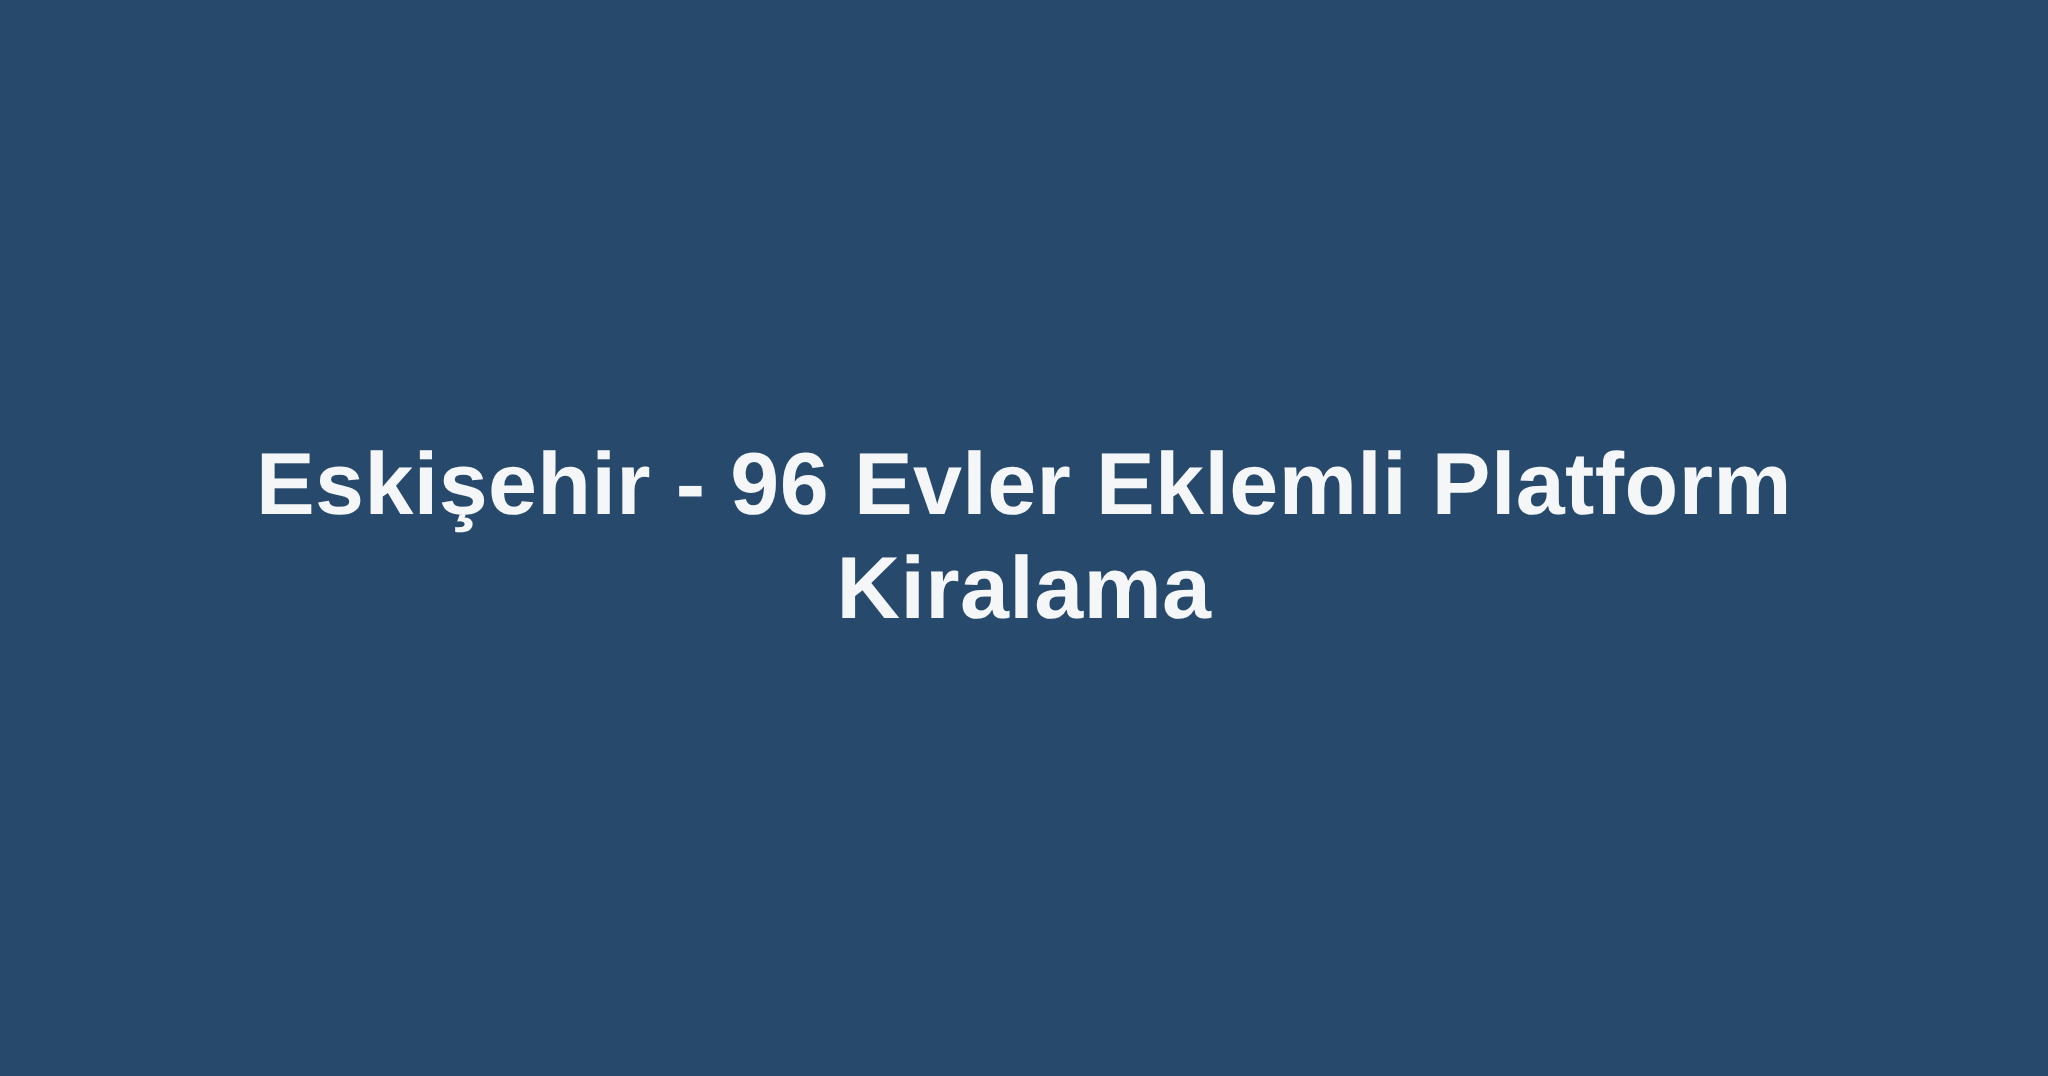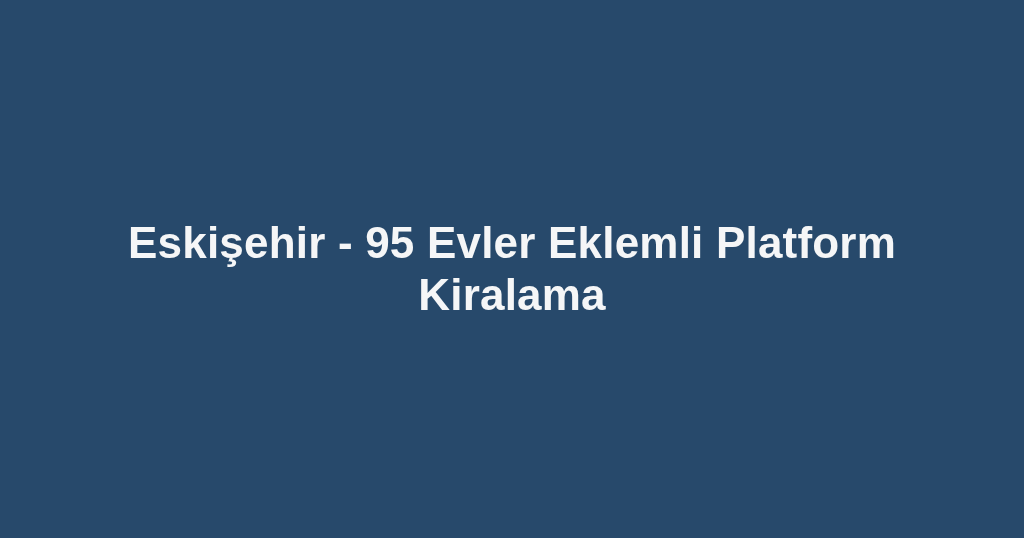--- a/index.html
+++ b/index.html
@@ -48,17 +48,17 @@
     -webkit-font-smoothing: antialiased;
   }
 </style>
 </head>
 <body>
 
 <div id="banner" style="background-color: rgb(39, 73, 107);">
 
   <div id="title-block">
 
-    <h1 id="page-title" style="color: rgb(245, 246, 247);">Eskişehir - 95 Evler Eklemli Platform Kiralama</h1>
+    <h1 id="page-title" style="color: rgb(245, 246, 247);">Eskişehir - 96 Evler Eklemli Platform Kiralama</h1>
 
   </div>
 
 </div>
 
 </body></html>

